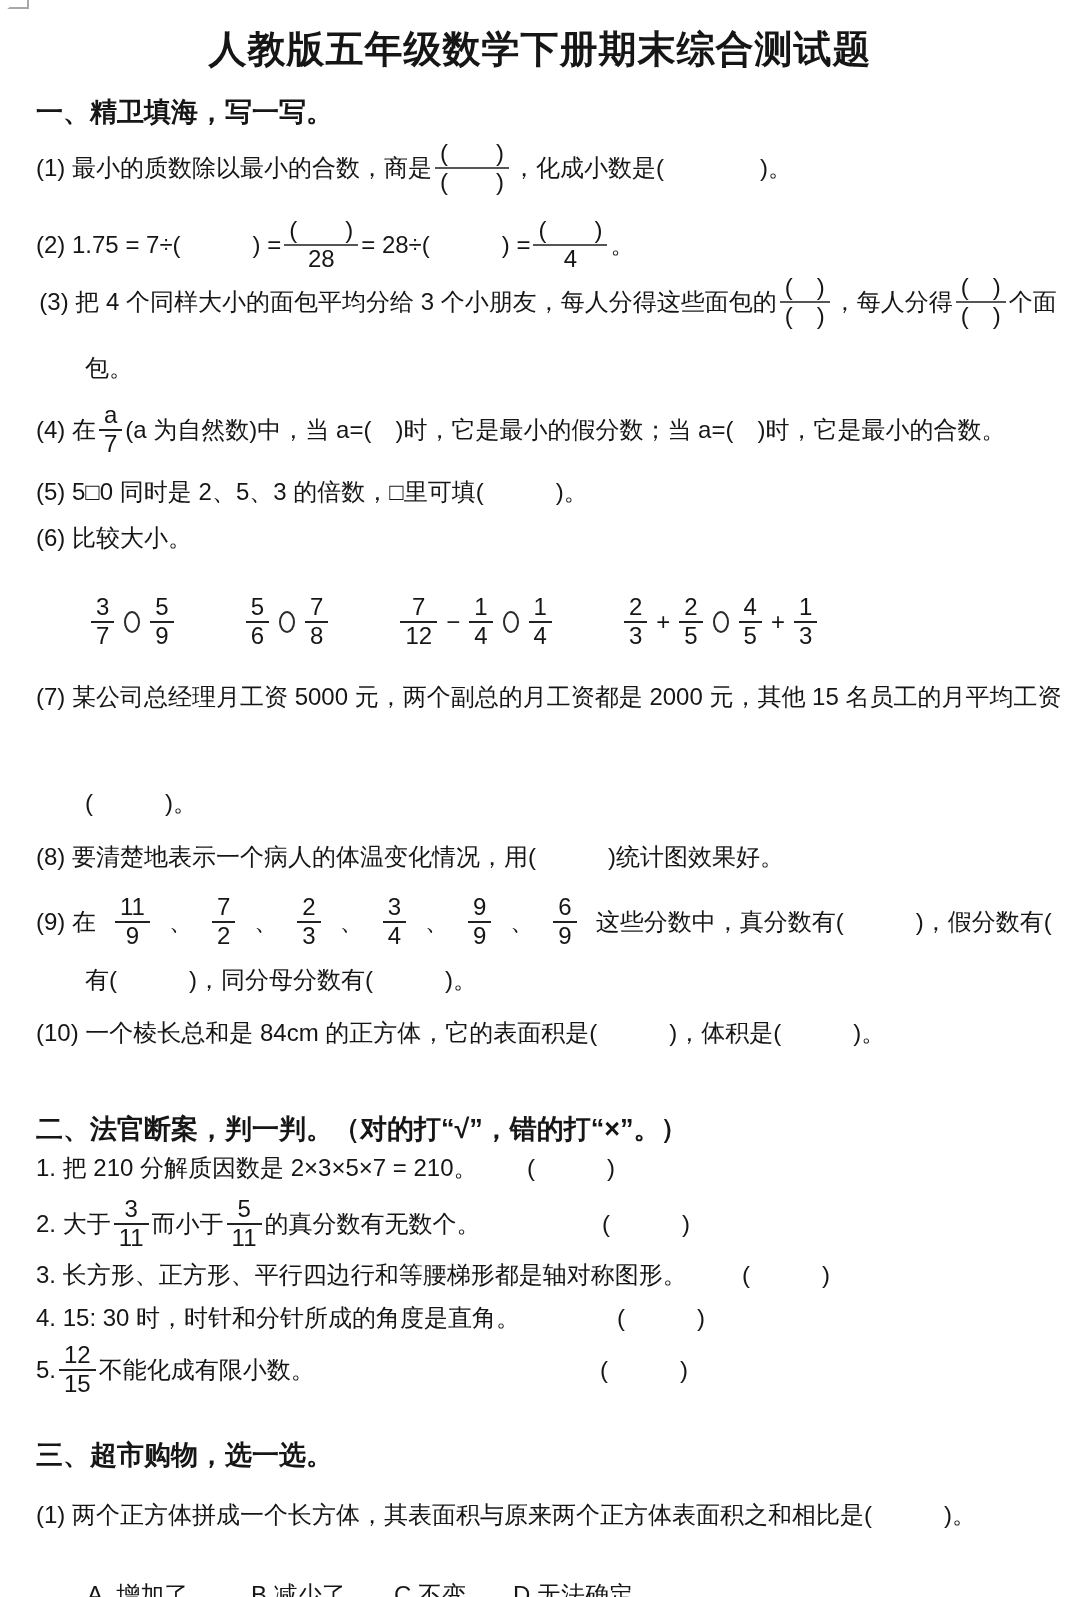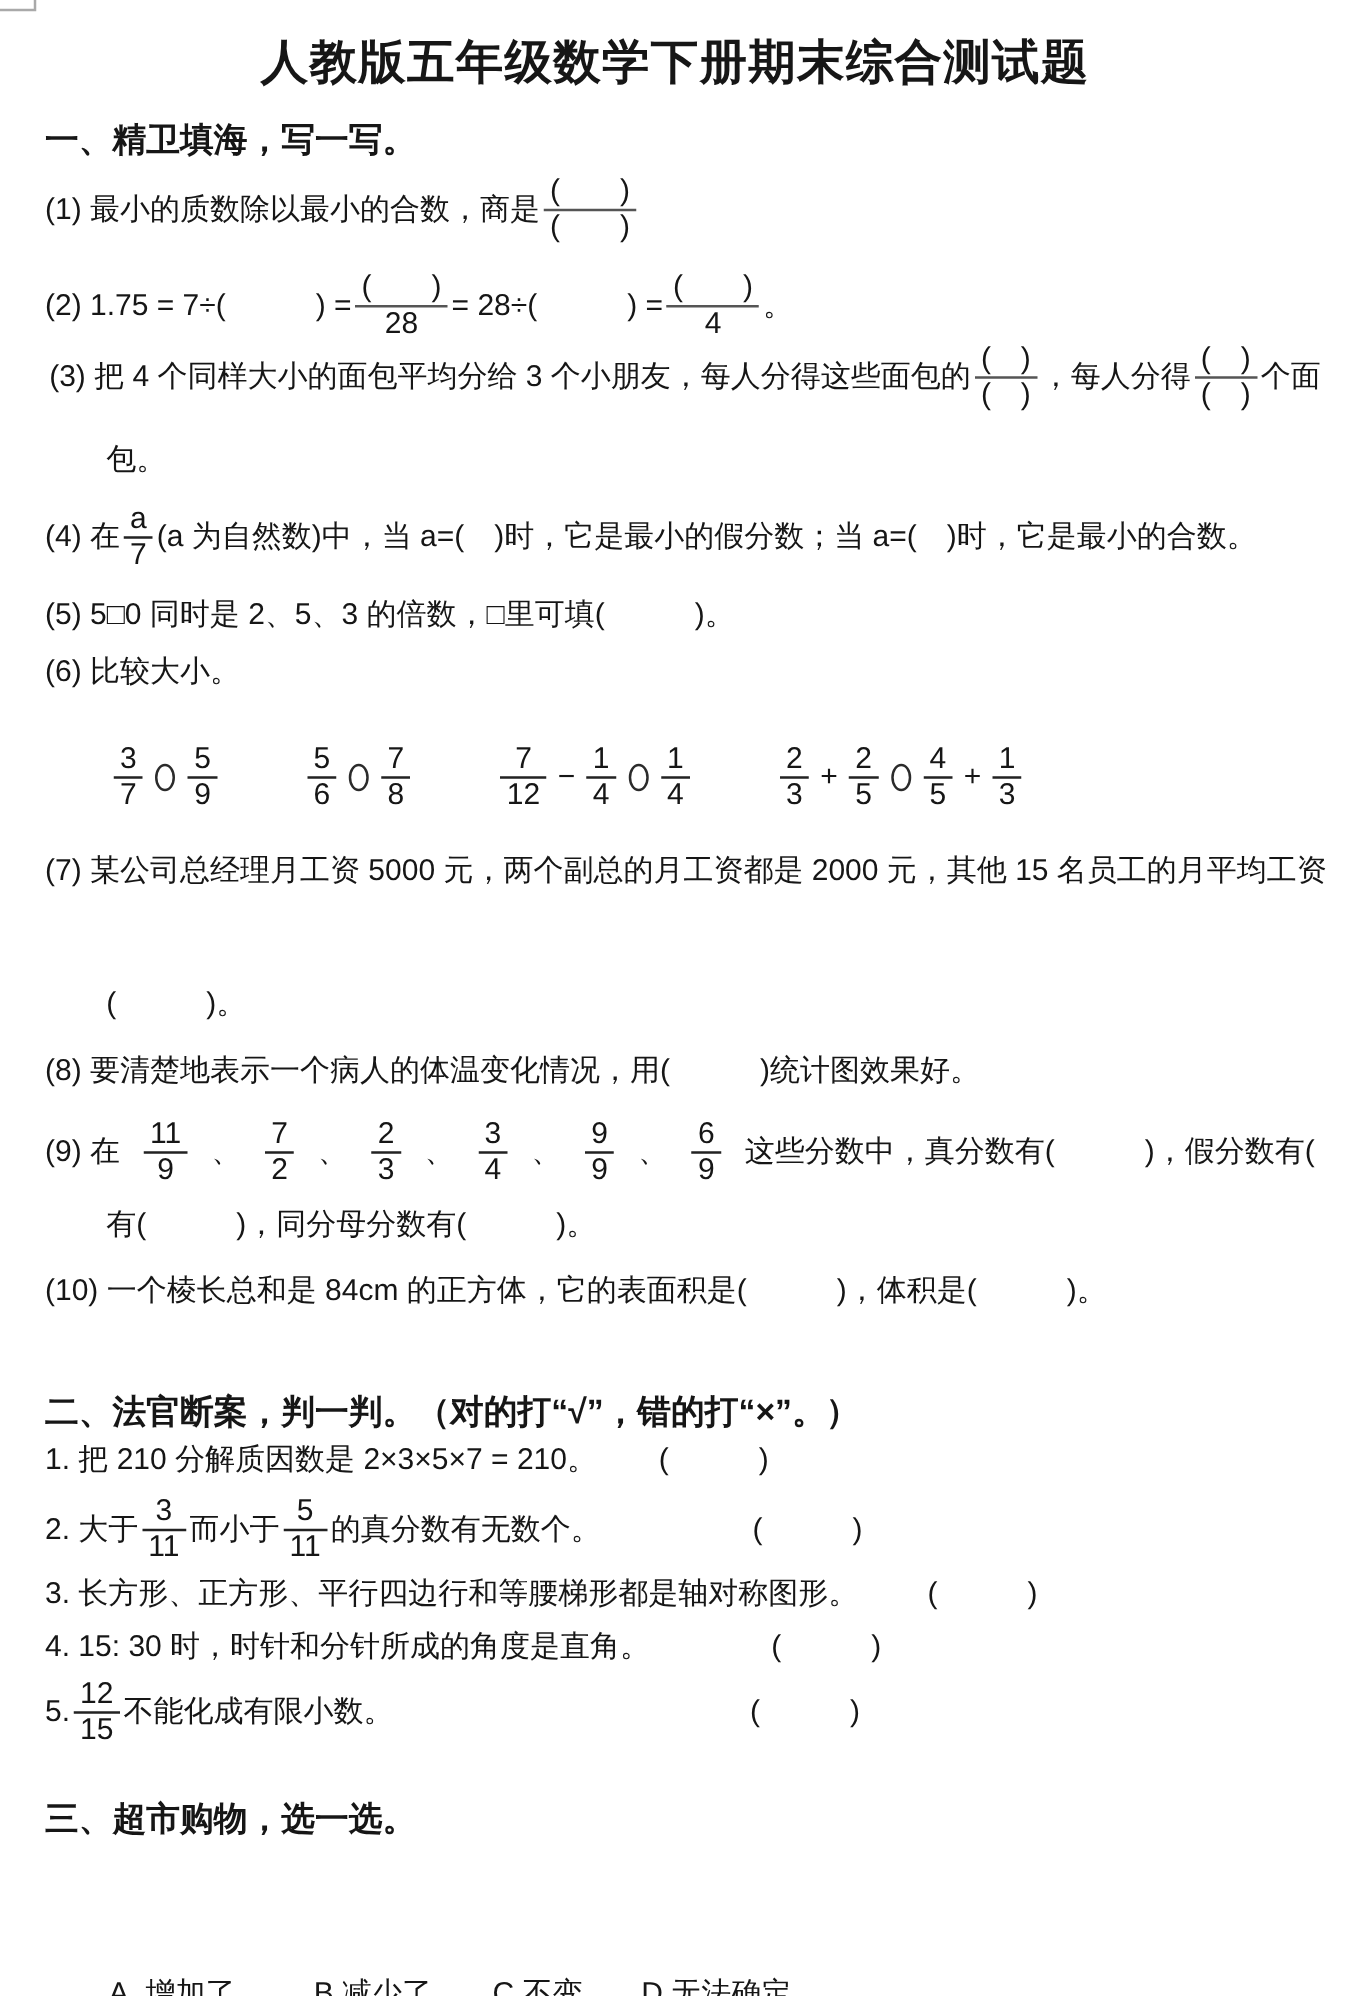--- a/index.html
+++ b/index.html
@@ -1,20 +1,21 @@
 <!DOCTYPE html>
 <html><head>
 <meta charset="utf-8">
 <style>
   * { margin:0; padding:0; box-sizing:border-box; }
   html,body { background:#ffffff; }
   .page {
     position:relative; width:1080px; height:1597px; background:#fff;
     color:#161616; font-family:"Liberation Sans","DejaVu Sans",sans-serif;
     overflow:hidden;
+    border-radius:28px;
   }
   .corner {
     position:absolute; top:-6px; left:-4px; width:33px; height:15px;
     border:2px solid #a9a9a9; background:#fff;
   }
   .title {
     position:absolute; top:24px; left:0; width:100%; text-align:center;
     font-size:38px; font-weight:700; letter-spacing:1px; white-space:nowrap;
   }
   .line {
@@ -48,20 +49,21 @@
 
   <div class="line heading" style="top:95px;">一、精卫填海，写一写。</div>
 
   <div class="line tall" style="top:130px;">
     <span>(1) 最小的质数除以最小的合数，商是</span>
     <span class="frac">
         <span class="num">(　　)</span>
         <span class="bar"></span>
         <span class="den">(　　)</span>
       </span>
+    <span>，化成小数是(　　　　)。</span>
   </div>
 
   <div class="line tall" style="top:207px;">
     <span>(2) 1.75 = 7÷(　　　) = </span>
     <span class="frac">
         <span class="num">(　　)</span>
         <span class="bar"></span>
         <span class="den">28</span>
       </span>
     <span> = 28÷(　　　) = </span>
@@ -264,20 +266,21 @@
         <span class="num">12</span>
         <span class="bar"></span>
         <span class="den">15</span>
       </span>
     <span>不能化成有限小数。</span>
     <span class="blank-abs" style="left:564px; top:23px;">(　　　)</span>
   </div>
 
   <div class="line heading" style="top:1438px;">三、超市购物，选一选。</div>
 
+  <div class="line" style="top:1500px;">(1) 两个正方体拼成一个长方体，其表面积与原来两个正方体表面积之和相比是(　　　)。</div>
 
   <div class="line indent" style="top:1548px;">
     <span class="opt" style="left:2px;">A. 增加了</span>
     <span class="opt" style="left:166px;">B.减少了</span>
     <span class="opt" style="left:309px;text-decoration:underline;">C.不变</span>
     <span class="opt" style="left:428px;">D.无法确定</span>
   </div>
 
 </div>
 

